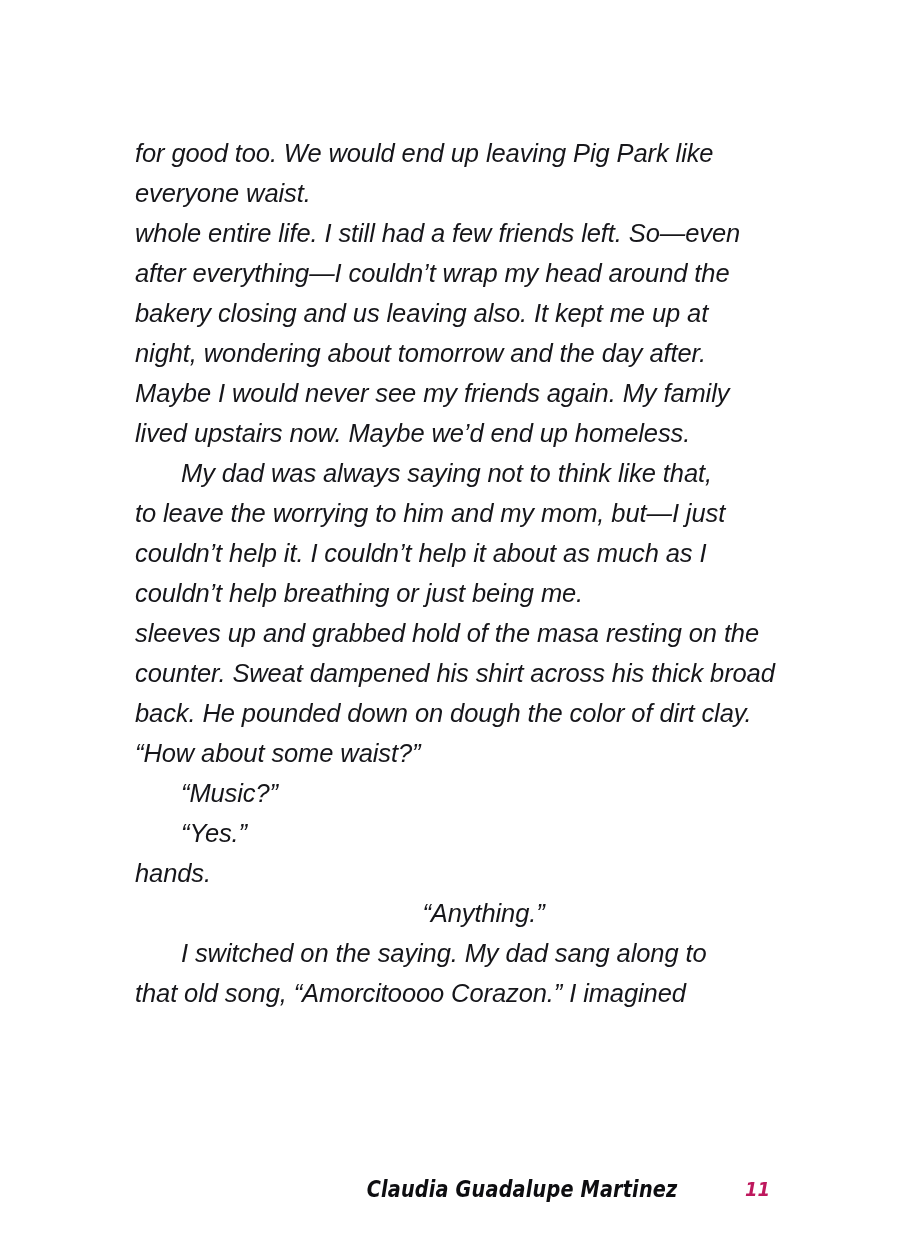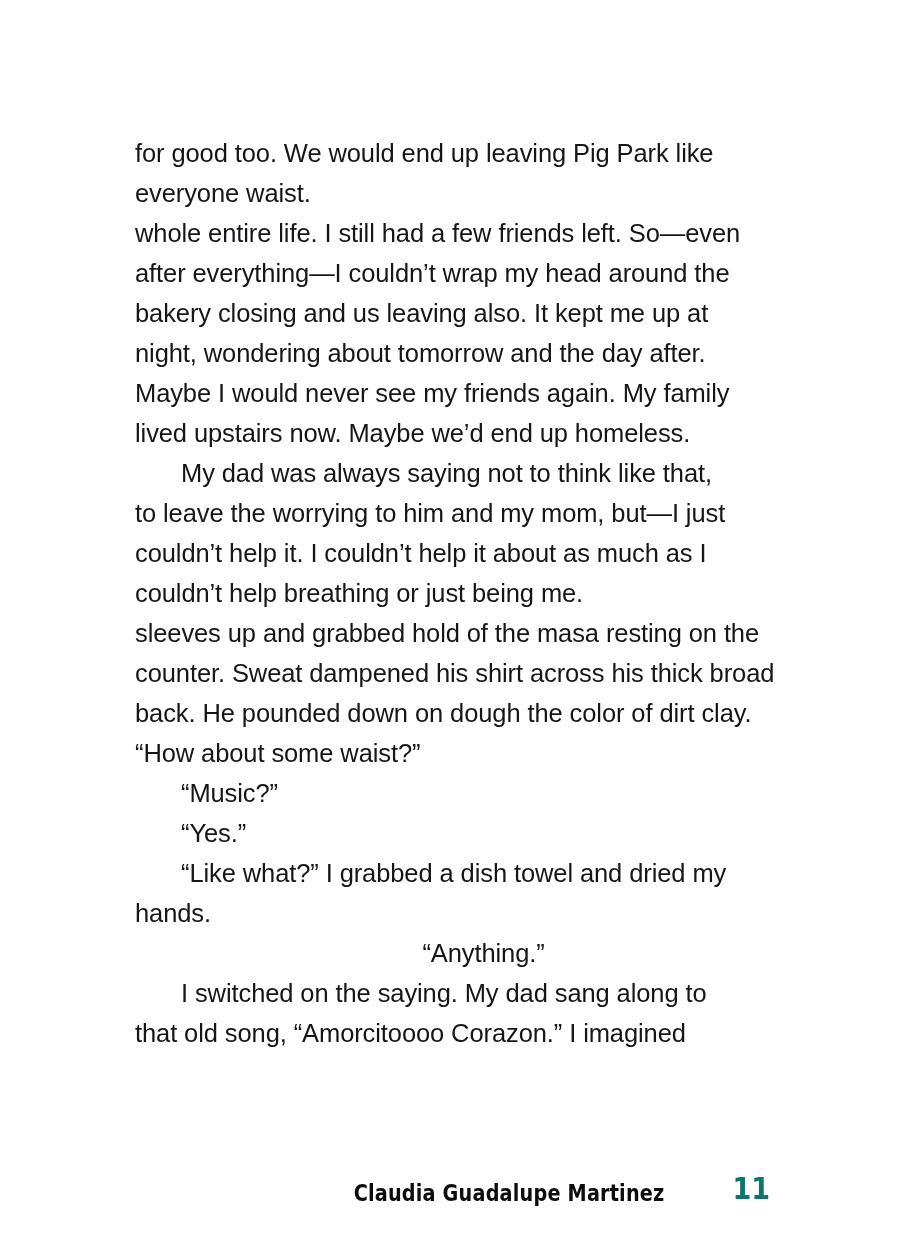--- a/index.html
+++ b/index.html
@@ -8,20 +8,21 @@
     padding: 0;
     background: #ffffff;
   }
   .page {
     position: relative;
     width: 832px;
     height: 1260px;
     background: #ffffff;
     overflow: hidden;
     font-family: "Liberation Sans", sans-serif;
+    font-style: italic;
   }
   .body-text {
     position: absolute;
     left: 135px;
     top: 133px;
     width: 640px;
   }
   .line {
     font-size: 25.5px;
     line-height: 40px;
@@ -33,38 +34,38 @@
   .line.indent { padding-left: 46px; }
   .line.indent-wide { padding-left: 57px; text-align: center; }
 
   .footer {
     position: absolute;
     left: 135px;
     right: 62px;
     top: 1172px;
     height: 34px;
     display: flex;
-    align-items: flex-end;
+    align-items: center;
     justify-content: flex-end;
   }
   .footer-author {
     font-family: "DejaVu Sans Condensed", "Liberation Sans Narrow", "Liberation Sans", sans-serif;
     font-size: 23px;
     font-weight: 700;
     color: #0d0d10;
     letter-spacing: 0.2px;
     transform: scaleX(0.93);
     transform-origin: right baseline;
     white-space: nowrap;
   }
   .footer-page {
     font-family: "DejaVu Sans Condensed", "Liberation Sans Narrow", "Liberation Sans", sans-serif;
-    font-size: 30px;
+    font-size: 20px;
     font-weight: 700;
-    color: #0f766e;
+    color: #be185d;
     margin-left: 56px;
     white-space: nowrap;
   }
 </style>
 </head>
 <body>
 
 <div class="page">
 
   <div class="body-text">
@@ -79,21 +80,20 @@
       <div class="line indent">My dad was always saying not to think like that,</div>
       <div class="line">to leave the worrying to him and my mom, but—I just</div>
       <div class="line">couldn’t help it. I couldn’t help it about as much as I</div>
       <div class="line">couldn’t help breathing or just being me.</div>
       <div class="line">sleeves up and grabbed hold of the masa resting on the</div>
       <div class="line">counter. Sweat dampened his shirt across his thick broad</div>
       <div class="line">back. He pounded down on dough the color of dirt clay.</div>
       <div class="line">“How about some waist?”</div>
       <div class="line indent">“Music?”</div>
       <div class="line indent">“Yes.”</div>
-      <div class="line indent">“Like what?” I grabbed a dish towel and dried my</div>
       <div class="line">hands.</div>
       <div class="line indent-wide">“Anything.”</div>
       <div class="line indent">I switched on the saying. My dad sang along to</div>
       <div class="line">that old song, “Amorcitoooo Corazon.” I imagined</div>
     </div>
 
   <div class="footer">
     <div class="footer-author">Claudia Guadalupe Martinez</div>
     <div class="footer-page">11</div>
   </div>

